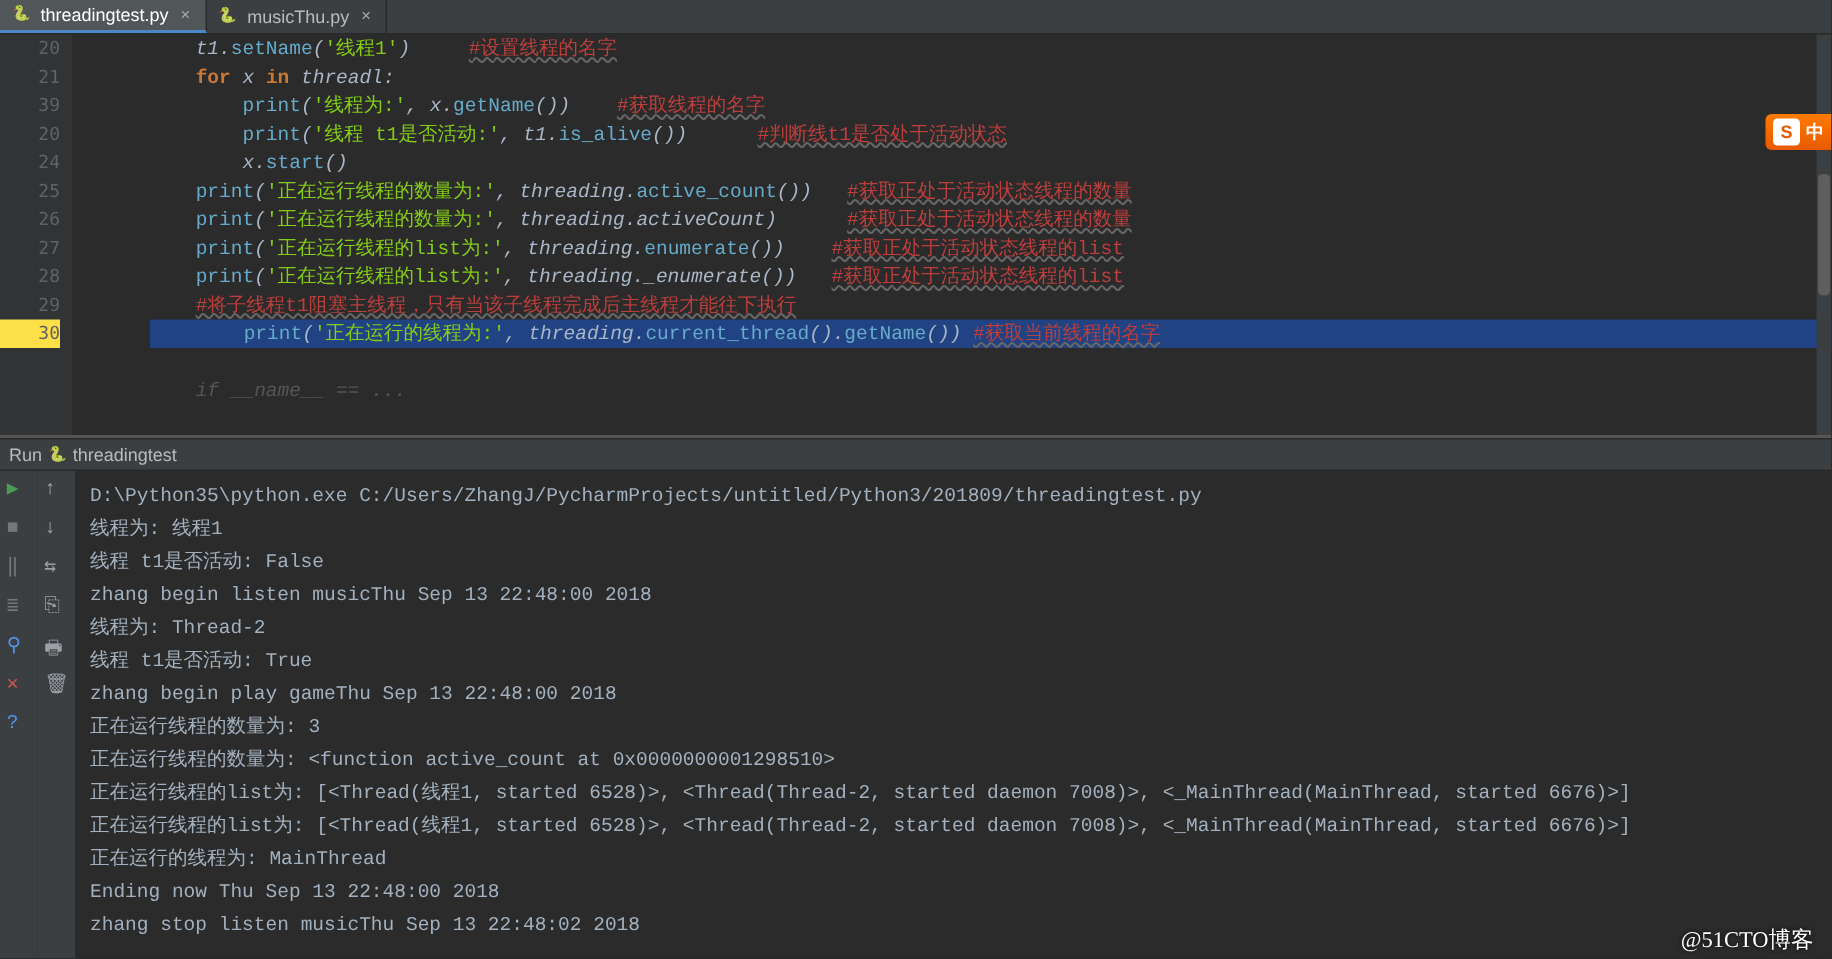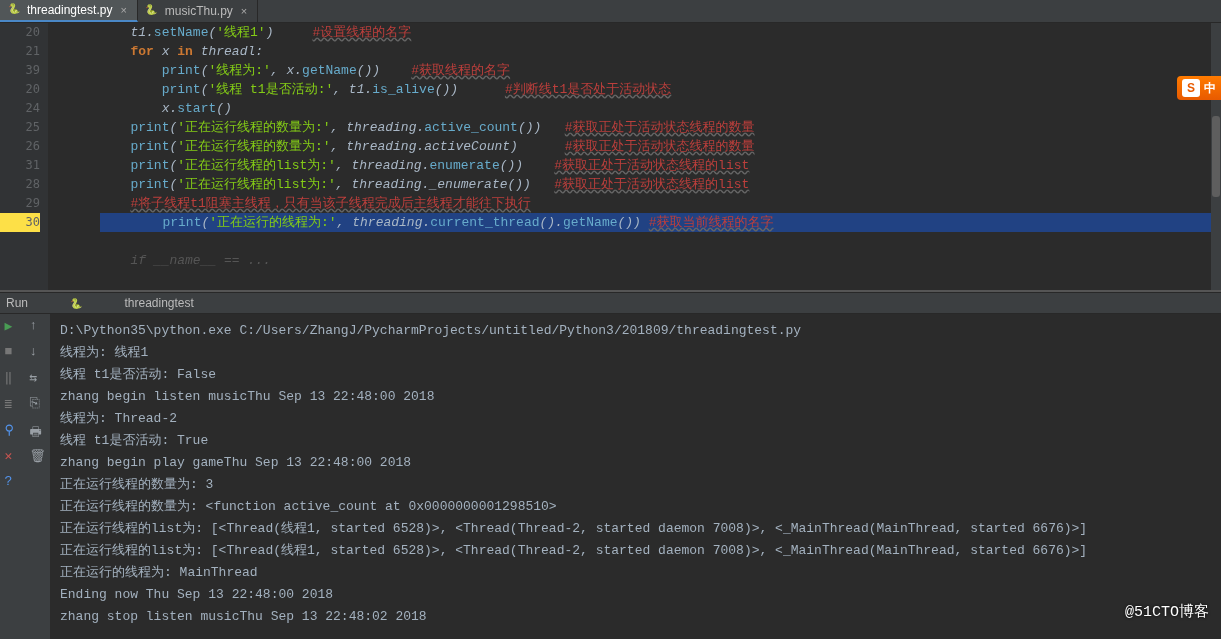--- a/index.html
+++ b/index.html
@@ -86,21 +86,20 @@
   .divider { height:2px; background:#555; cursor:row-resize;}
   .run-header {
     height:22px;
     background:#3c3f41;
     display:flex; align-items:center;
     font-size:12px; color:#bbb;
     font-family:sans-serif;
     padding-left:6px;
     border-top:1px solid #282828;
     border-bottom:1px solid #282828;
-    gap:38px;
   }
   .run-header .py-icon2 { margin:0 4px; font-size:10px;}
   .run-panel {
     display:flex;
     height:325px;
     background:#2b2b2b;
   }
   .tool-col {
     width:25px;
     background:#3c3f41;
@@ -116,22 +115,22 @@
   .console {
     flex:1;
     padding:6px 0 0 10px;
     white-space:pre;
     line-height:22px;
     color:#a3b1bf;
     font-size:13px;
     overflow:hidden;
   }
   .watermark {
-    position:absolute; right:12px; bottom:18px;
-    color:#fff; font-family:Liberation Mono, monospace; font-size:15px;
+    position:absolute; right:12px; bottom:3px;
+    color:#fff; font-family:Liberation Serif, serif; font-size:15px;
     text-shadow:0 0 3px #000;
   }
   .ime-badge {
     position:absolute; right:0; top:76px;
     background:linear-gradient(#ff7b00,#e85a00);
     color:#fff; font-family:sans-serif; font-size:12px; font-weight:bold;
     padding:3px 5px; border-radius:4px 0 0 4px;
     display:flex; align-items:center;
   }
   .ime-badge .s { width:18px;height:18px;background:#fff;color:#e85a00;border-radius:3px;display:flex;align-items:center;justify-content:center;margin-right:4px;font-weight:bold;}
@@ -154,21 +153,21 @@
 
 <div class="editor">
   <div class="gutter" id="gutter">
       <div>20</div>
       <div>21</div>
       <div>39</div>
       <div>20</div>
       <div>24</div>
       <div>25</div>
       <div>26</div>
-      <div>31</div>
+      <div>27</div>
       <div>28</div>
       <div>29</div>
       <div class="hl">30</div>
       <div>&nbsp;</div>
       <div>&nbsp;</div>
     </div>
   <div class="code" id="code"><div class="row">        <span class="id">t1</span><span class="id">.</span><span class="fn">setName</span><span class="id">(</span><span class="str">'线程1'</span><span class="id">)     </span><span class="cmt-red u">#设置线程的名字</span></div><div class="row">        <span class="kw">for </span><span class="id">x </span><span class="kw">in </span><span class="id">threadl:</span></div><div class="row">            <span class="fn">print</span><span class="id">(</span><span class="str">'线程为:'</span><span class="id">, x.</span><span class="fn">getName</span><span class="id">())    </span><span class="cmt-red u">#获取线程的名字</span></div><div class="row">            <span class="fn">print</span><span class="id">(</span><span class="str">'线程 t1是否活动:'</span><span class="id">, t1.</span><span class="fn">is_alive</span><span class="id">())      </span><span class="cmt-red u">#判断线t1是否处于活动状态</span></div><div class="row">            <span class="id">x.</span><span class="fn">start</span><span class="id">()</span></div><div class="row">        <span class="fn">print</span><span class="id">(</span><span class="str">'正在运行线程的数量为:'</span><span class="id">, threading.</span><span class="fn">active_count</span><span class="id">())   </span><span class="cmt-red u">#获取正处于活动状态线程的数量</span></div><div class="row">        <span class="fn">print</span><span class="id">(</span><span class="str">'正在运行线程的数量为:'</span><span class="id">, threading.activeCount)      </span><span class="cmt-red u">#获取正处于活动状态线程的数量</span></div><div class="row">        <span class="fn">print</span><span class="id">(</span><span class="str">'正在运行线程的list为:'</span><span class="id">, threading.</span><span class="fn">enumerate</span><span class="id">())    </span><span class="cmt-red u">#获取正处于活动状态线程的list</span></div><div class="row">        <span class="fn">print</span><span class="id">(</span><span class="str">'正在运行线程的list为:'</span><span class="id">, threading._enumerate())   </span><span class="cmt-red u">#获取正处于活动状态线程的list</span></div><div class="row">        <span class="cmt-red u">#将子线程t1阻塞主线程，只有当该子线程完成后主线程才能往下执行</span></div><div class="row sel">        <span class="fn">print</span><span class="id">(</span><span class="str">'正在运行的线程为:'</span><span class="id">, threading.</span><span class="fn">current_thread</span><span class="id">().</span><span class="fn">getName</span><span class="id">()) </span><span class="cmt-red u">#获取当前线程的名字</span></div><div class="row">&nbsp;</div><div class="row">        <span class="dim">if __name__ == ...</span></div></div>
   <div class="scrollbar-v"></div>
 </div>
 

